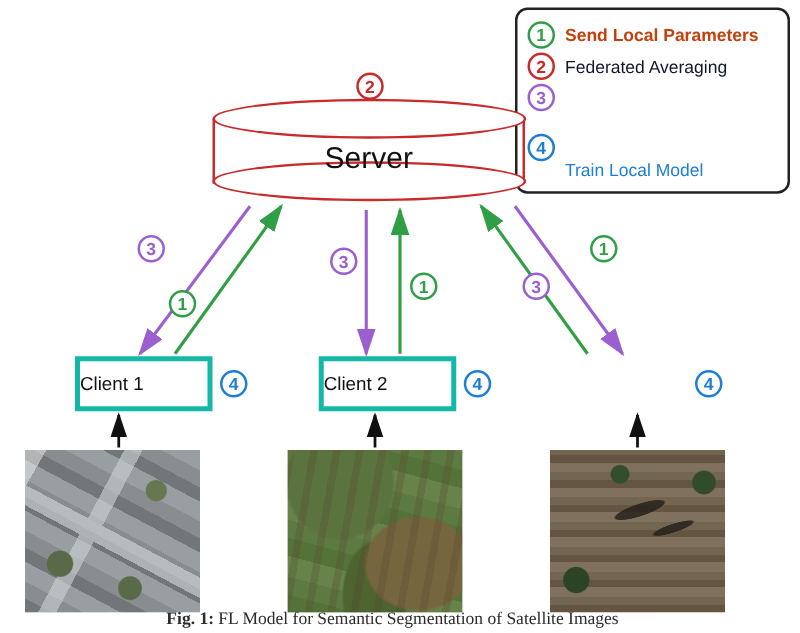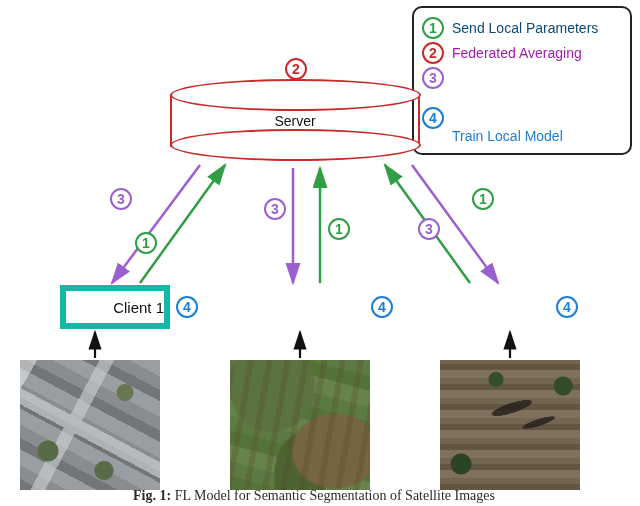--- a/index.html
+++ b/index.html
@@ -44,22 +44,22 @@
     border: 2px solid;
     border-radius: 50%;
     font-weight: bold;
     font-size: 14px;
     background: #fff;
   }
   .c-green  { border-color: #2f9e44; color:#2f9e44; }
   .c-red    { border-color: #c92a2a; color:#c92a2a; }
   .c-purple { border-color: #9c5fd0; color:#9c5fd0; }
   .c-blue   { border-color: #1c7ed6; color:#1c7ed6; }
-  .t-green  { color: #0c4a6e; }
-  .t-red    { color: #a21caf; }
+  .t-green  { color: #c2410c; font-weight: bold; }
+  .t-red    { color: #0f172a; }
   .t-purple { color: #9c5fd0; }
   .t-blue   { color: #1c7ed6; margin-top: 36px; }
 
   
   .server-wrap {
     position: absolute;
     left: 170px;
     top: 95px;
     width: 250px;
     text-align: center;
@@ -82,40 +82,40 @@
     border-radius: 50%;
     background: #fff;
   }
   .server-cyl::before { top: -16px; }
   .server-cyl::after  { bottom: -14px; }
   .server-label {
     position: absolute;
     top: 18px;
     left: 0;
     right: 0;
-    font-size: 14px;
+    font-size: 24px;
     color: #111;
     z-index: 2;
   }
   .server-num {
     position: absolute;
     top: 58px;
     left: 285px;
   }
 
   
   .client-box {
     position: absolute;
     width: 110px;
     height: 44px;
-    border: 6px solid #14b8a6;
+    border: 4px solid #14b8a6;
     background: #fff;
     display: flex;
     align-items: center;
-    justify-content: flex-end;
+    justify-content: flex-start;
     font-size: 15px;
     color: #111;
   }
   .client1 { left: 60px;  top: 285px; }
   .client2 { left: 255px; top: 285px; }
   .client3 { left: 440px; top: 285px; }
   .client-num1 { position:absolute; left: 176px; top: 296px; }
   .client-num2 { position:absolute; left: 371px; top: 296px; }
   .client-num3 { position:absolute; left: 556px; top: 296px; }
 
@@ -286,20 +286,23 @@
   <span class="circ-num c-green  arrow-num" style="left:328px; top:218px;">1</span>
 
   <span class="circ-num c-purple arrow-num" style="left:418px; top:218px;">3</span>
   <span class="circ-num c-green  arrow-num" style="left:472px; top:188px;">1</span>
 
   <div class="client-box client1">
     <span>Client 1</span>
   </div>
   <span class="circ-num c-blue client-num1">4</span>
 
+  <div class="client-box client2">
+    <span>Client 2</span>
+  </div>
   <span class="circ-num c-blue client-num2">4</span>
 
   <span class="circ-num c-blue client-num3">4</span>
 
   <div class="sat sat1">
       <div class="sat-inner"></div>
     </div>
   <div class="sat sat2">
       <div class="sat-inner"></div>
     </div>

